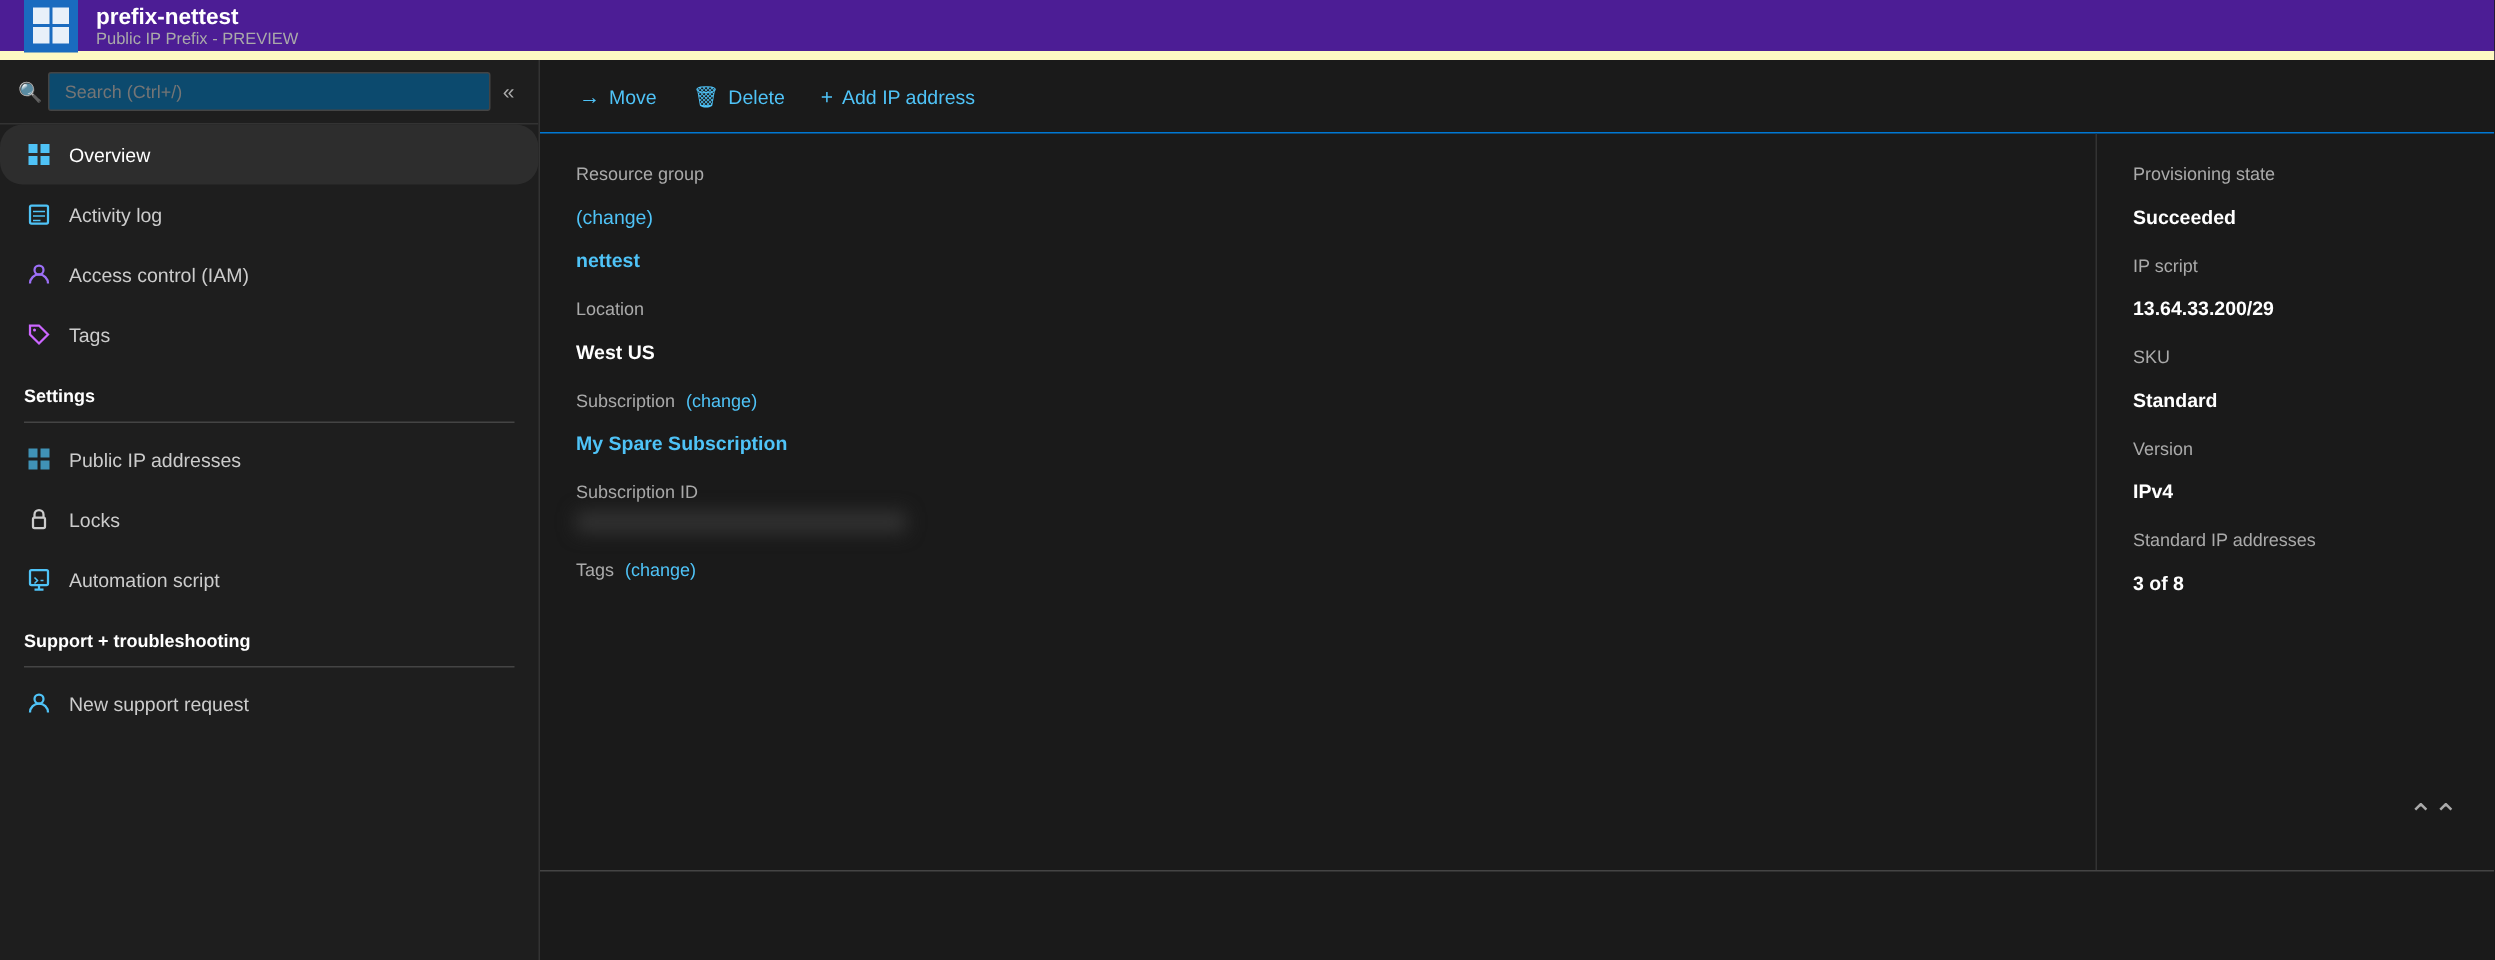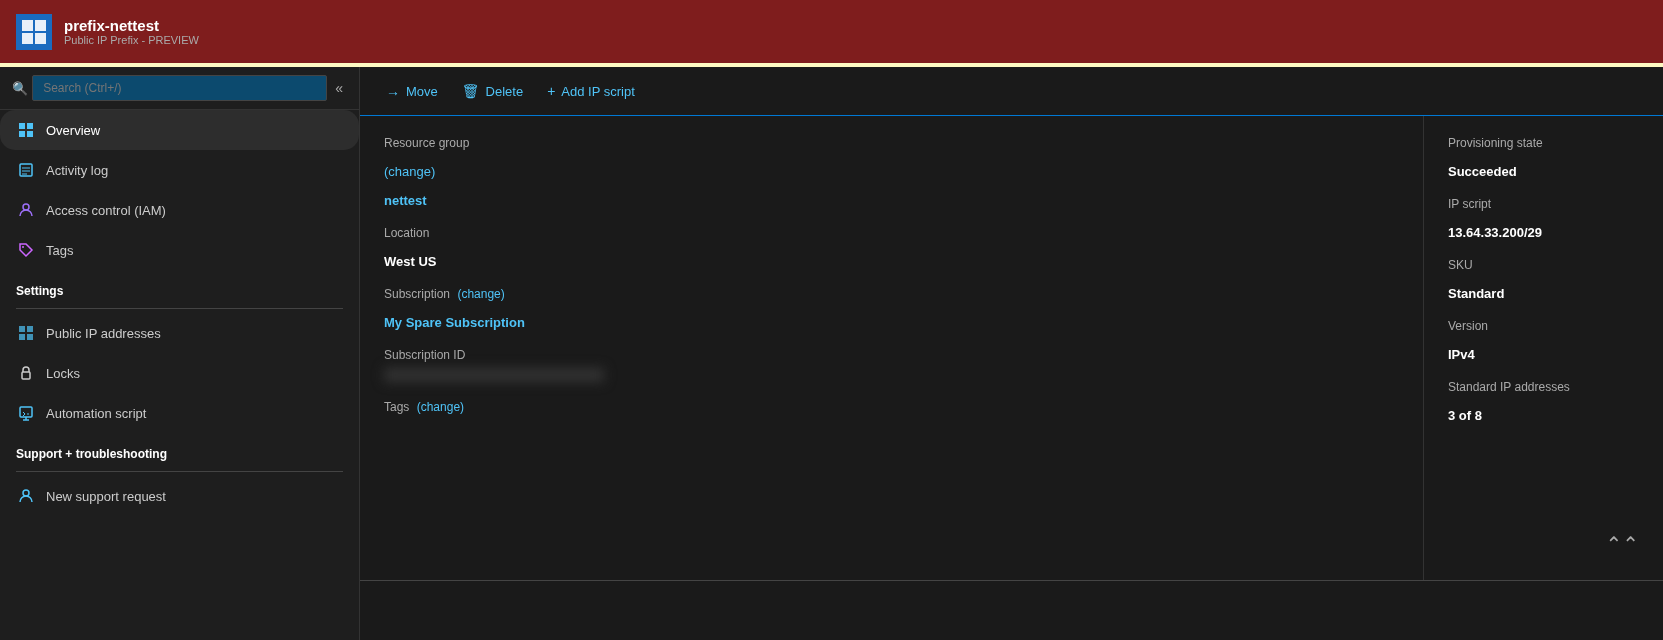--- a/index.html
+++ b/index.html
@@ -10,27 +10,27 @@
       font-size: 13px;
       width: 1663px;
       height: 640px;
       overflow: hidden;
       display: flex;
       flex-direction: column;
     }
 
     
     .header {
-      background: #7f1d1d;
-      height: 67px;
+      background: #4c1d95;
+      height: 40px;
       display: flex;
       align-items: center;
       padding: 0 16px;
       gap: 12px;
-      border-bottom: 4px solid #fef9c3;
+      border-bottom: 6px solid #fef9c3;
     }
     .header-icon {
       width: 36px;
       height: 36px;
       background: #1a6bbf;
       display: flex;
       align-items: center;
       justify-content: center;
       font-size: 18px;
     }
@@ -195,21 +195,21 @@
       background: #333;
       width: 220px;
       height: 14px;
       border-radius: 2px;
       filter: blur(6px);
       margin-top: 2px;
     }
 
     
     .detail-right {
-      width: 240px;
+      width: 266px;
       padding: 20px 24px;
       display: flex;
       flex-direction: column;
       gap: 18px;
       border-left: 1px solid #333;
       flex-shrink: 0;
     }
 
     
     .bottom-section {
@@ -386,21 +386,21 @@
       <button class="toolbar-btn">
         <span class="btn-icon">→</span>
         <span>Move</span>
       </button>
       <button class="toolbar-btn">
         <span class="btn-icon">🗑</span>
         <span>Delete</span>
       </button>
       <button class="toolbar-btn">
         <span class="btn-icon">+</span>
-        <span>Add IP script</span>
+        <span>Add IP address</span>
       </button>
     </div>
 
     <div class="detail-area-wrapper">
 
       <div class="detail-main">
 
         <div class="detail-row">
           <span class="detail-label">Resource group</span>
           <span>

